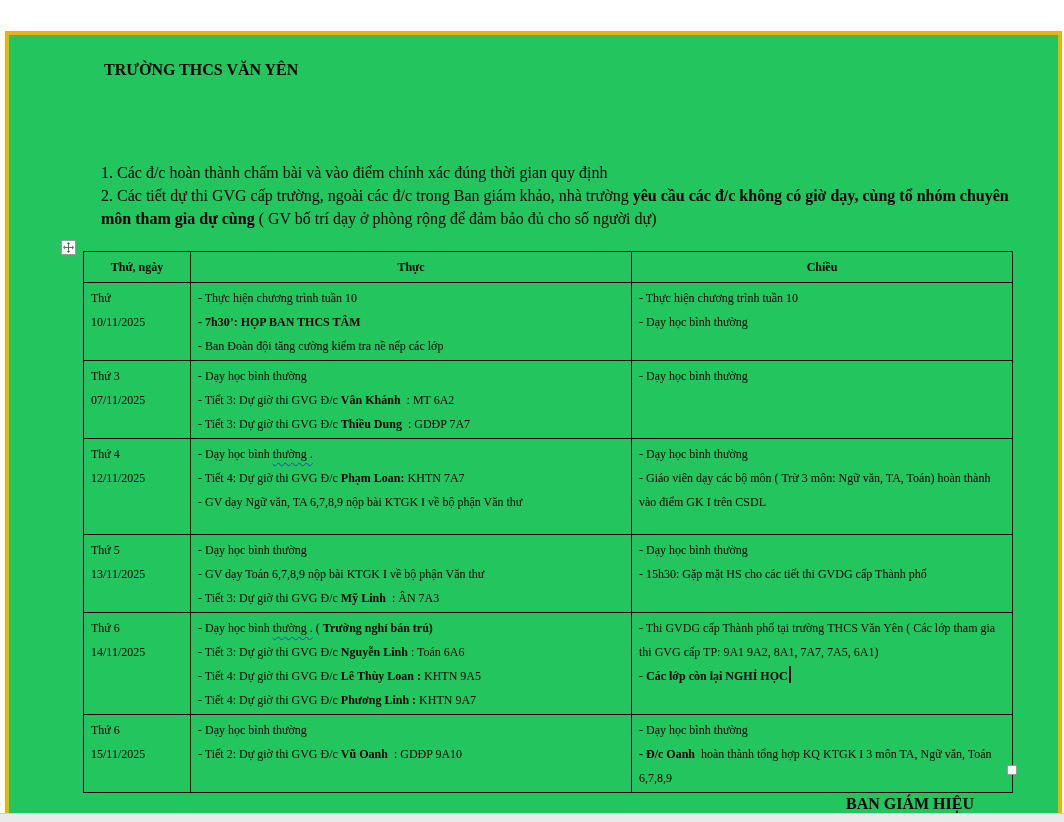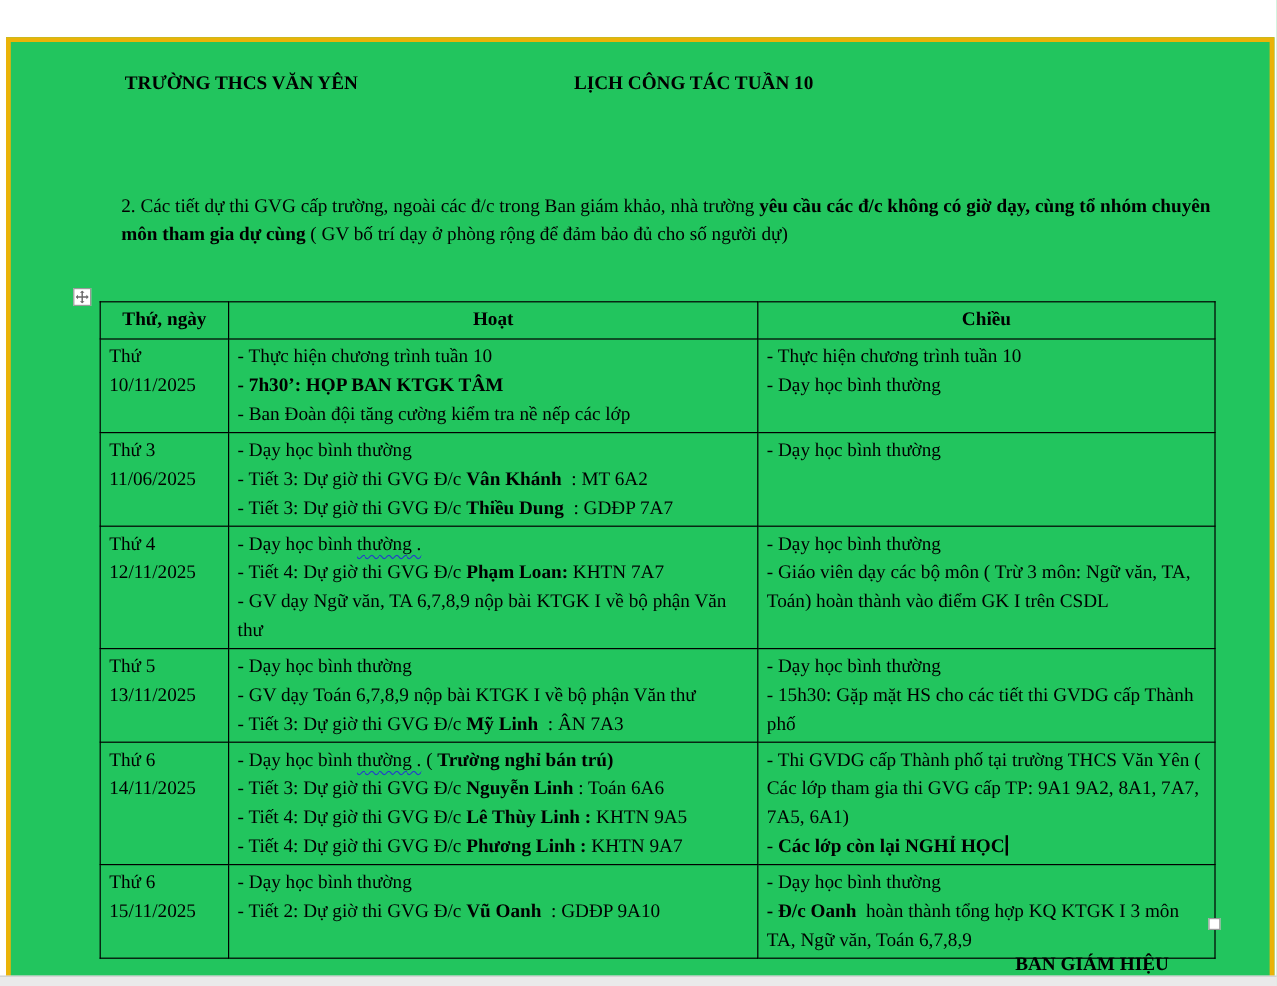--- a/index.html
+++ b/index.html
@@ -36,21 +36,21 @@
     left:52px;top:205px;width:15px;height:15px;background:#fff;
     border:1px solid #9a9a9a;box-sizing:border-box;
     display:flex;align-items:center;justify-content:center;
   }
   .resize-handle{
     left:998px;top:730px;width:10px;height:10px;background:#fff;
     border:1px solid #9a9a9a;box-sizing:border-box;
   }
   table.sched{
     position:absolute;left:74px;top:216px;width:929px;
-    border-collapse:collapse;table-layout:fixed;font-size:16px;border-radius:22px;
+    border-collapse:collapse;table-layout:fixed;font-size:12px;border-radius:22px;
   }
   table.sched th,table.sched td{
     border:1px solid #000;vertical-align:top;
     padding:3px 5px 2px 7px;line-height:24px;overflow:hidden;
   }
   table.sched th{
     height:26px;text-align:center;font-weight:bold;vertical-align:middle;padding:2px;
   }
   tbody tr:nth-child(1){height:72px;}
   tbody tr:nth-child(2){height:72px;}
@@ -66,66 +66,66 @@
   .footer{left:837px;top:760px;font-weight:bold;}
 </style>
 </head>
 <body>
 
 <div class="page">
 
   <div class="abs school">TRƯỜNG THCS VĂN YÊN</div>
 
   <div class="abs titles">
-    <div class="tline">LỊCH CÔNG TÁC TUẦN 10</div>
   </div>
 
   <div class="abs intro">
+    <div>1. Các đ/c hoàn thành chấm bài và vào điểm chính xác đúng thời gian quy định</div>
     <div><span>2. Các tiết dự thi GVG cấp trường, ngoài các đ/c trong Ban giám khảo, nhà trường </span><span class="b">yêu cầu các đ/c không có giờ dạy, cùng tổ nhóm chuyên môn tham gia dự cùng</span><span> ( GV bố trí dạy ở phòng rộng để đảm bảo đủ cho số người dự)</span></div>
   </div>
 
   <div class="abs move-handle">
     <svg width="11" height="11" viewBox="0 0 11 11">
       <path d="M5.5 0 L7.4 2 H6.1 V4.9 H9 V3.6 L11 5.5 L9 7.4 V6.1 H6.1 V9 H7.4 L5.5 11 L3.6 9 H4.9 V6.1 H2 V7.4 L0 5.5 L2 3.6 V4.9 H4.9 V2 H3.6 Z" fill="#6a6a6a"></path>
     </svg>
   </div>
 
   <table class="sched">
     <colgroup>
       <col style="width:107px">
       <col style="width:441px">
       <col style="width:381px">
     </colgroup>
     <thead>
       <tr>
         <th>Thứ, ngày</th>
-        <th>Hoạt</th>
+        <th>Thực</th>
         <th>Chiều</th>
       </tr>
     </thead>
     <tbody>
         <tr>
           <td>
             <div class="line">Thứ</div>
             <div class="line">10/11/2025</div>
           </td>
           <td>
             <div class="line"><span>- Thực hiện chương trình tuần 10</span></div>
-            <div class="line"><span class="b">- 7h30’: HỌP BAN KTGK TÂM</span></div>
+            <div class="line"><span class="b">- 7h30’: HỌP BAN THCS TÂM</span></div>
             <div class="line"><span>- Ban Đoàn đội tăng cường kiểm tra nề nếp các lớp</span></div>
           </td>
           <td>
             <div class="line"><span>- Thực hiện chương trình tuần 10</span></div>
             <div class="line"><span>- Dạy học bình thường</span></div>
           </td>
         </tr>
         <tr>
           <td>
             <div class="line">Thứ 3</div>
-            <div class="line">11/06/2025</div>
+            <div class="line">07/11/2025</div>
           </td>
           <td>
             <div class="line"><span>- Dạy học bình thường</span></div>
             <div class="line"><span>- Tiết 3: Dự giờ thi GVG Đ/c </span><span class="b">Vân Khánh</span><span>  : MT 6A2</span></div>
             <div class="line"><span>- Tiết 3: Dự giờ thi GVG Đ/c </span><span class="b">Thiều Dung</span><span>  : GDĐP 7A7</span></div>
           </td>
           <td>
             <div class="line"><span>- Dạy học bình thường</span></div>
           </td>
         </tr>
@@ -160,21 +160,21 @@
           </td>
         </tr>
         <tr>
           <td>
             <div class="line">Thứ 6</div>
             <div class="line">14/11/2025</div>
           </td>
           <td>
             <div class="line"><span>- Dạy học bình </span><span class="wavy">thường .</span><span> ( </span><span class="b">Trường nghỉ bán trú)</span></div>
             <div class="line"><span>- Tiết 3: Dự giờ thi GVG Đ/c </span><span class="b">Nguyễn Linh</span><span> : Toán 6A6</span></div>
-            <div class="line"><span>- Tiết 4: Dự giờ thi GVG Đ/c </span><span class="b">Lê Thùy Linh :</span><span> KHTN 9A5</span></div>
+            <div class="line"><span>- Tiết 4: Dự giờ thi GVG Đ/c </span><span class="b">Lê Thùy Loan :</span><span> KHTN 9A5</span></div>
             <div class="line"><span>- Tiết 4: Dự giờ thi GVG Đ/c </span><span class="b">Phương Linh :</span><span> KHTN 9A7</span></div>
           </td>
           <td>
             <div class="line"><span>- Thi GVDG cấp Thành phố tại trường THCS Văn Yên ( Các lớp tham gia thi GVG cấp TP: 9A1 9A2, 8A1, 7A7, 7A5, 6A1)</span></div>
             <div class="line"><span>- </span><span class="b">Các lớp còn lại NGHỈ HỌC</span><span class="caret"></span></div>
           </td>
         </tr>
         <tr>
           <td>
             <div class="line">Thứ 6</div>

